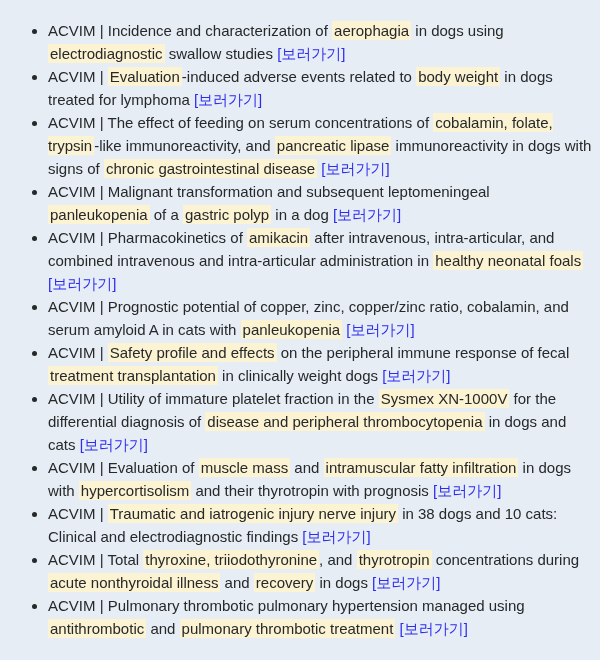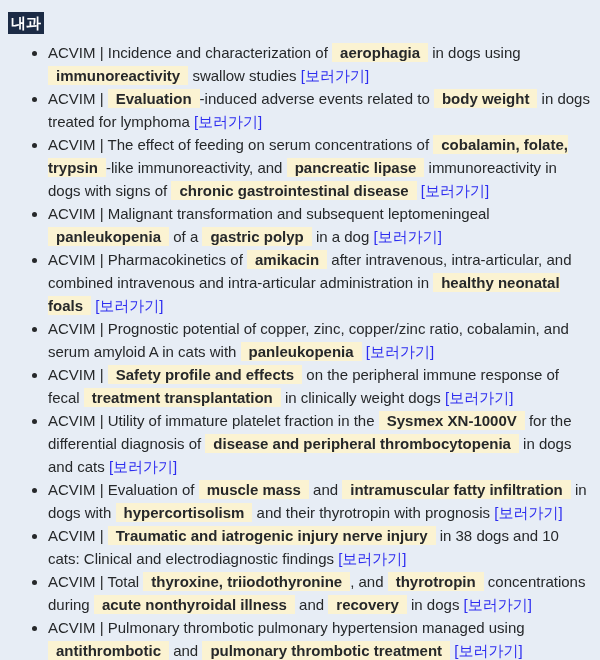--- a/index.html
+++ b/index.html
@@ -33,38 +33,35 @@
     margin:7px 0 0 0;
     padding-left:40px;
   }
   ul.article-list li{
     line-height:23px;
     font-size:15px;
   }
   ul.article-list li::marker{color:var(--text);}
   .hl{
     background:var(--hl);
-    font-weight:700;
-    padding:1px 8px;
+    font-weight:400;
+    padding:1px 2px;
   }
   a.go-link{
     color:var(--link);
     text-decoration:none;
     cursor:pointer;
   }
 </style>
 </head>
 <body>
 
 <div>
-  <div>
-    <span class="section-title">내과</span>
-  </div>
   <ul class="article-list" id="article-list">
-      <li><span class="plain">ACVIM | Incidence and characterization of </span><span class="hl">aerophagia</span><span class="plain"> in dogs using </span><span class="hl">immunoreactivity</span><span class="plain"> swallow studies </span><a class="go-link" href="#">[보러가기]</a></li>
+      <li><span class="plain">ACVIM | Incidence and characterization of </span><span class="hl">aerophagia</span><span class="plain"> in dogs using </span><span class="hl">electrodiagnostic</span><span class="plain"> swallow studies </span><a class="go-link" href="#">[보러가기]</a></li>
       <li><span class="plain">ACVIM | </span><span class="hl">Evaluation</span><span class="plain">-induced adverse events related to </span><span class="hl">body weight</span><span class="plain"> in dogs treated for lymphoma </span><a class="go-link" href="#">[보러가기]</a></li>
       <li><span class="plain">ACVIM | The effect of feeding on serum concentrations of </span><span class="hl">cobalamin, folate, trypsin</span><span class="plain">-like immunoreactivity, and </span><span class="hl">pancreatic lipase</span><span class="plain"> immunoreactivity in dogs with signs of </span><span class="hl">chronic gastrointestinal disease</span><span class="plain"> </span><a class="go-link" href="#">[보러가기]</a></li>
       <li><span class="plain">ACVIM | Malignant transformation and subsequent leptomeningeal </span><span class="hl">panleukopenia</span><span class="plain"> of a </span><span class="hl">gastric polyp</span><span class="plain"> in a dog </span><a class="go-link" href="#">[보러가기]</a></li>
       <li><span class="plain">ACVIM | Pharmacokinetics of </span><span class="hl">amikacin</span><span class="plain"> after intravenous, intra-articular, and combined intravenous and intra-articular administration in </span><span class="hl">healthy neonatal foals</span><span class="plain"> </span><a class="go-link" href="#">[보러가기]</a></li>
       <li><span class="plain">ACVIM | Prognostic potential of copper, zinc, copper/zinc ratio, cobalamin, and serum amyloid A in cats with </span><span class="hl">panleukopenia</span><span class="plain"> </span><a class="go-link" href="#">[보러가기]</a></li>
       <li><span class="plain">ACVIM | </span><span class="hl">Safety profile and effects</span><span class="plain"> on the peripheral immune response of fecal </span><span class="hl">treatment transplantation</span><span class="plain"> in clinically weight dogs </span><a class="go-link" href="#">[보러가기]</a></li>
       <li><span class="plain">ACVIM | Utility of immature platelet fraction in the </span><span class="hl">Sysmex XN-1000V</span><span class="plain"> for the differential diagnosis of </span><span class="hl">disease and peripheral thrombocytopenia</span><span class="plain"> in dogs and cats </span><a class="go-link" href="#">[보러가기]</a></li>
       <li><span class="plain">ACVIM | Evaluation of </span><span class="hl">muscle mass</span><span class="plain"> and </span><span class="hl">intramuscular fatty infiltration</span><span class="plain"> in dogs with </span><span class="hl">hypercortisolism</span><span class="plain"> and their thyrotropin with prognosis </span><a class="go-link" href="#">[보러가기]</a></li>
       <li><span class="plain">ACVIM | </span><span class="hl">Traumatic and iatrogenic injury nerve injury</span><span class="plain"> in 38 dogs and 10 cats: Clinical and electrodiagnostic findings </span><a class="go-link" href="#">[보러가기]</a></li>
       <li><span class="plain">ACVIM | Total </span><span class="hl">thyroxine, triiodothyronine</span><span class="plain">, and </span><span class="hl">thyrotropin</span><span class="plain"> concentrations during </span><span class="hl">acute nonthyroidal illness</span><span class="plain"> and </span><span class="hl">recovery</span><span class="plain"> in dogs </span><a class="go-link" href="#">[보러가기]</a></li>

